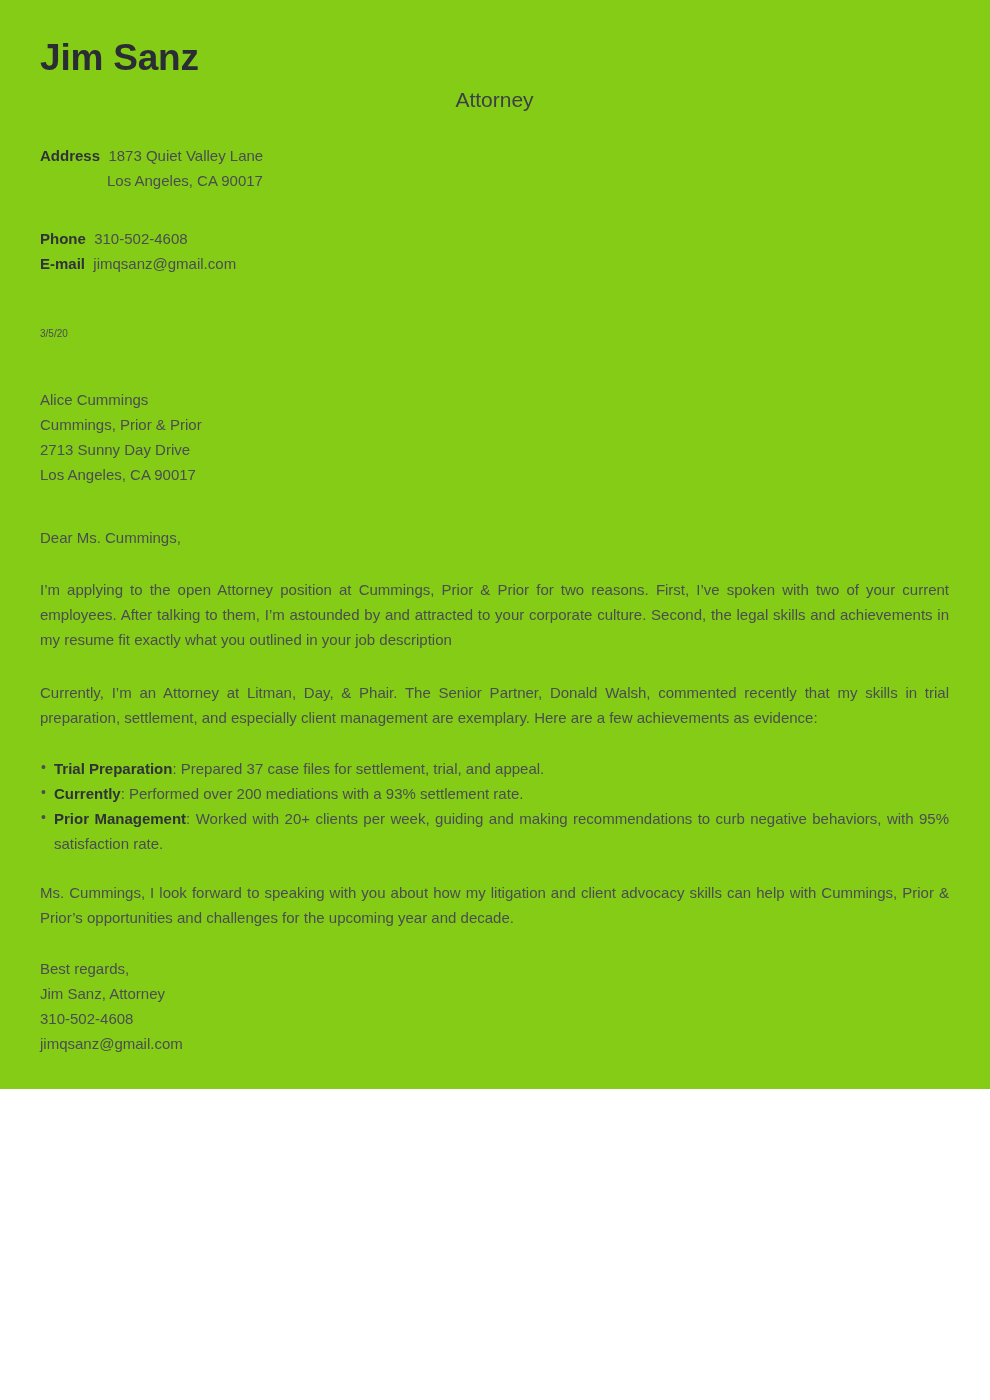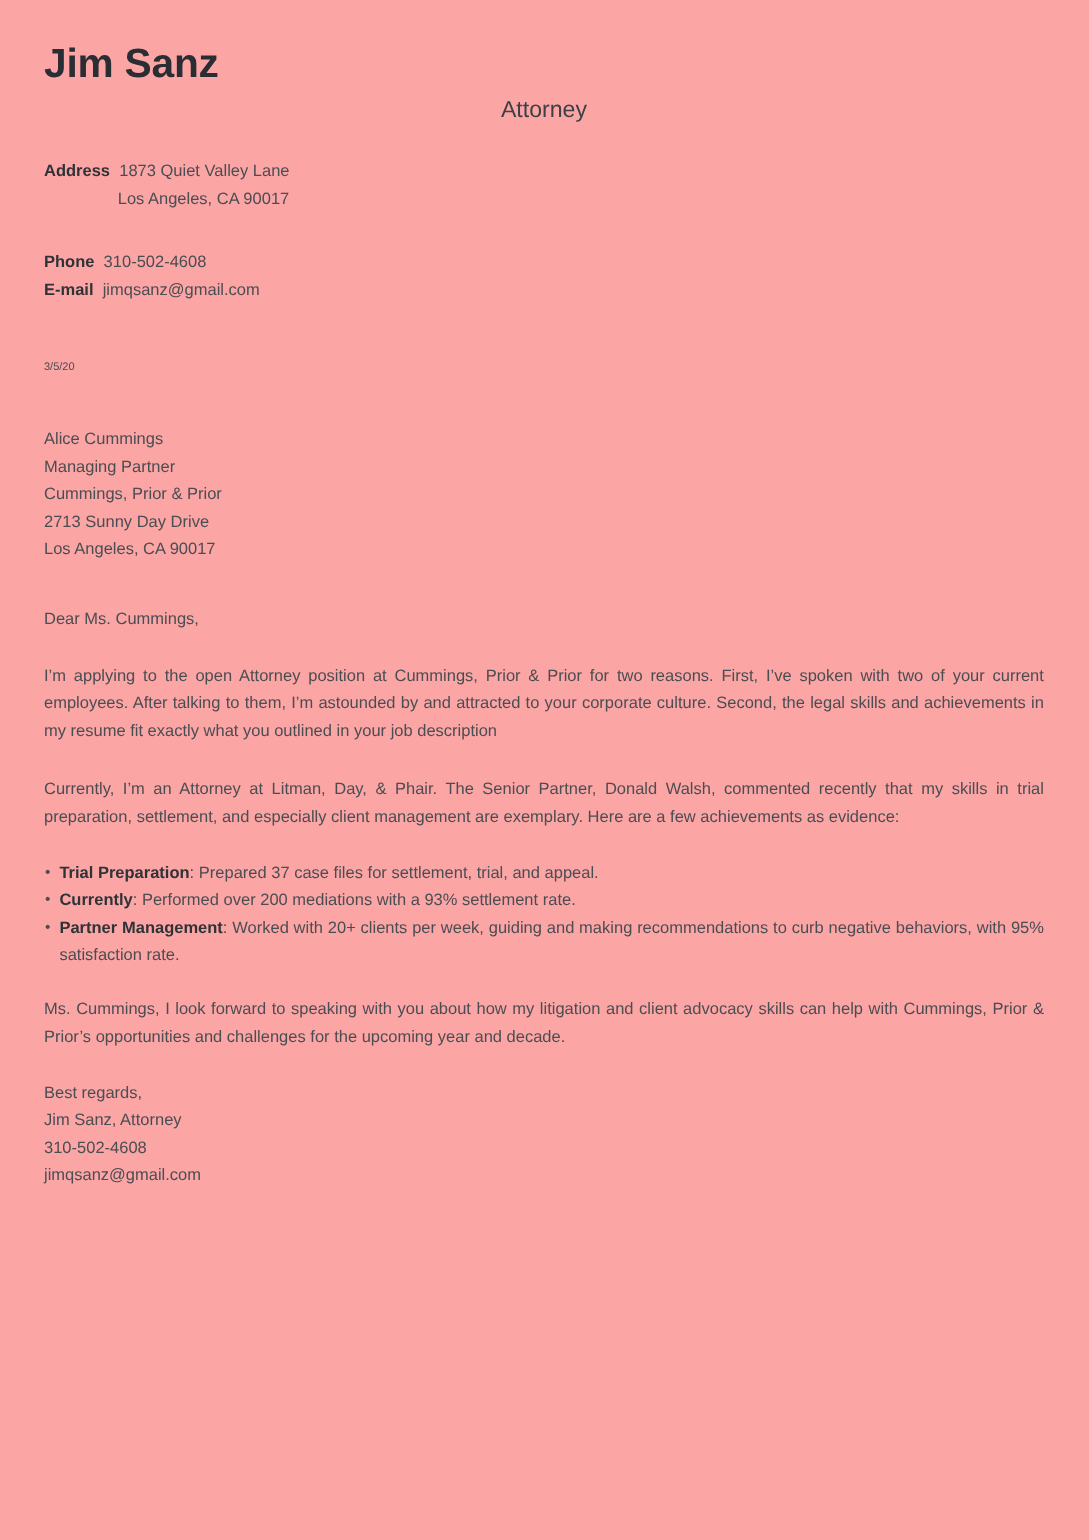--- a/index.html
+++ b/index.html
@@ -12,22 +12,22 @@
     width: 990px;
     height: 1400px;
     font-family: "Liberation Sans", sans-serif;
     color: #3b3d42;
     -webkit-font-smoothing: antialiased;
   }
 
   .page {
     position: relative;
     width: 990px;
-    height: 1400px;
-    background: #fca5a5;
+    height: 1089px;
+    background: #84cc16;
     box-sizing: border-box;
     padding: 38px 41px 0 40px;
   }
 
   
   .header { margin: 0; padding: 0; }
 
   .name {
     font-size: 37px;
     font-weight: bold;
@@ -179,41 +179,40 @@
       <span class="contact-label">E-mail</span>&nbsp;
       <span class="contact-value">jimqsanz@gmail.com</span>
     </div>
 
   </div>
 
   <div class="date">3/5/20</div>
 
   <div class="recipient">
     <div>Alice Cummings</div>
-    <div>Managing Partner</div>
     <div>Cummings, Prior &amp; Prior</div>
     <div>2713 Sunny Day Drive</div>
     <div>Los Angeles, CA 90017</div>
   </div>
 
   <div class="salutation">Dear Ms. Cummings,</div>
 
   <p class="para">I’m applying to the open Attorney position at Cummings, Prior &amp; Prior for two reasons. First, I’ve spoken with two of your current employees. After talking to them, I’m astounded by and attracted to your corporate culture. Second, the legal skills and achievements in my resume fit exactly what you outlined in your job description</p>
 
   <p class="para">Currently, I’m an Attorney at Litman, Day, &amp; Phair. The Senior Partner, Donald Walsh, commented recently that my skills in trial preparation, settlement, and especially client management are exemplary. Here are a few achievements as evidence:</p>
 
   <ul class="bullets">
     <li>
       <b>Trial Preparation</b><span>: Prepared 37 case files for settlement, trial, and appeal.</span>
     </li>
     <li>
       <b>Currently</b><span>: Performed over 200 mediations with a 93% settlement rate.</span>
     </li>
     <li>
-      <b>Partner Management</b><span>: Worked with 20+ clients per week, guiding and making recommendations to curb negative behaviors, with 95% satisfaction rate.</span>
+      <b>Prior Management</b><span>: Worked with 20+ clients per week, guiding and making recommendations to curb negative behaviors, with 95% satisfaction rate.</span>
     </li>
   </ul>
 
   <p class="para closing-para">Ms. Cummings, I look forward to speaking with you about how my litigation and client advocacy skills can help with Cummings, Prior &amp; Prior’s opportunities and challenges for the upcoming year and decade.</p>
 
   <div class="signature">
     <div>Best regards,</div>
     <div>Jim Sanz, Attorney</div>
     <div>310-502-4608</div>
     <div>jimqsanz@gmail.com</div>

